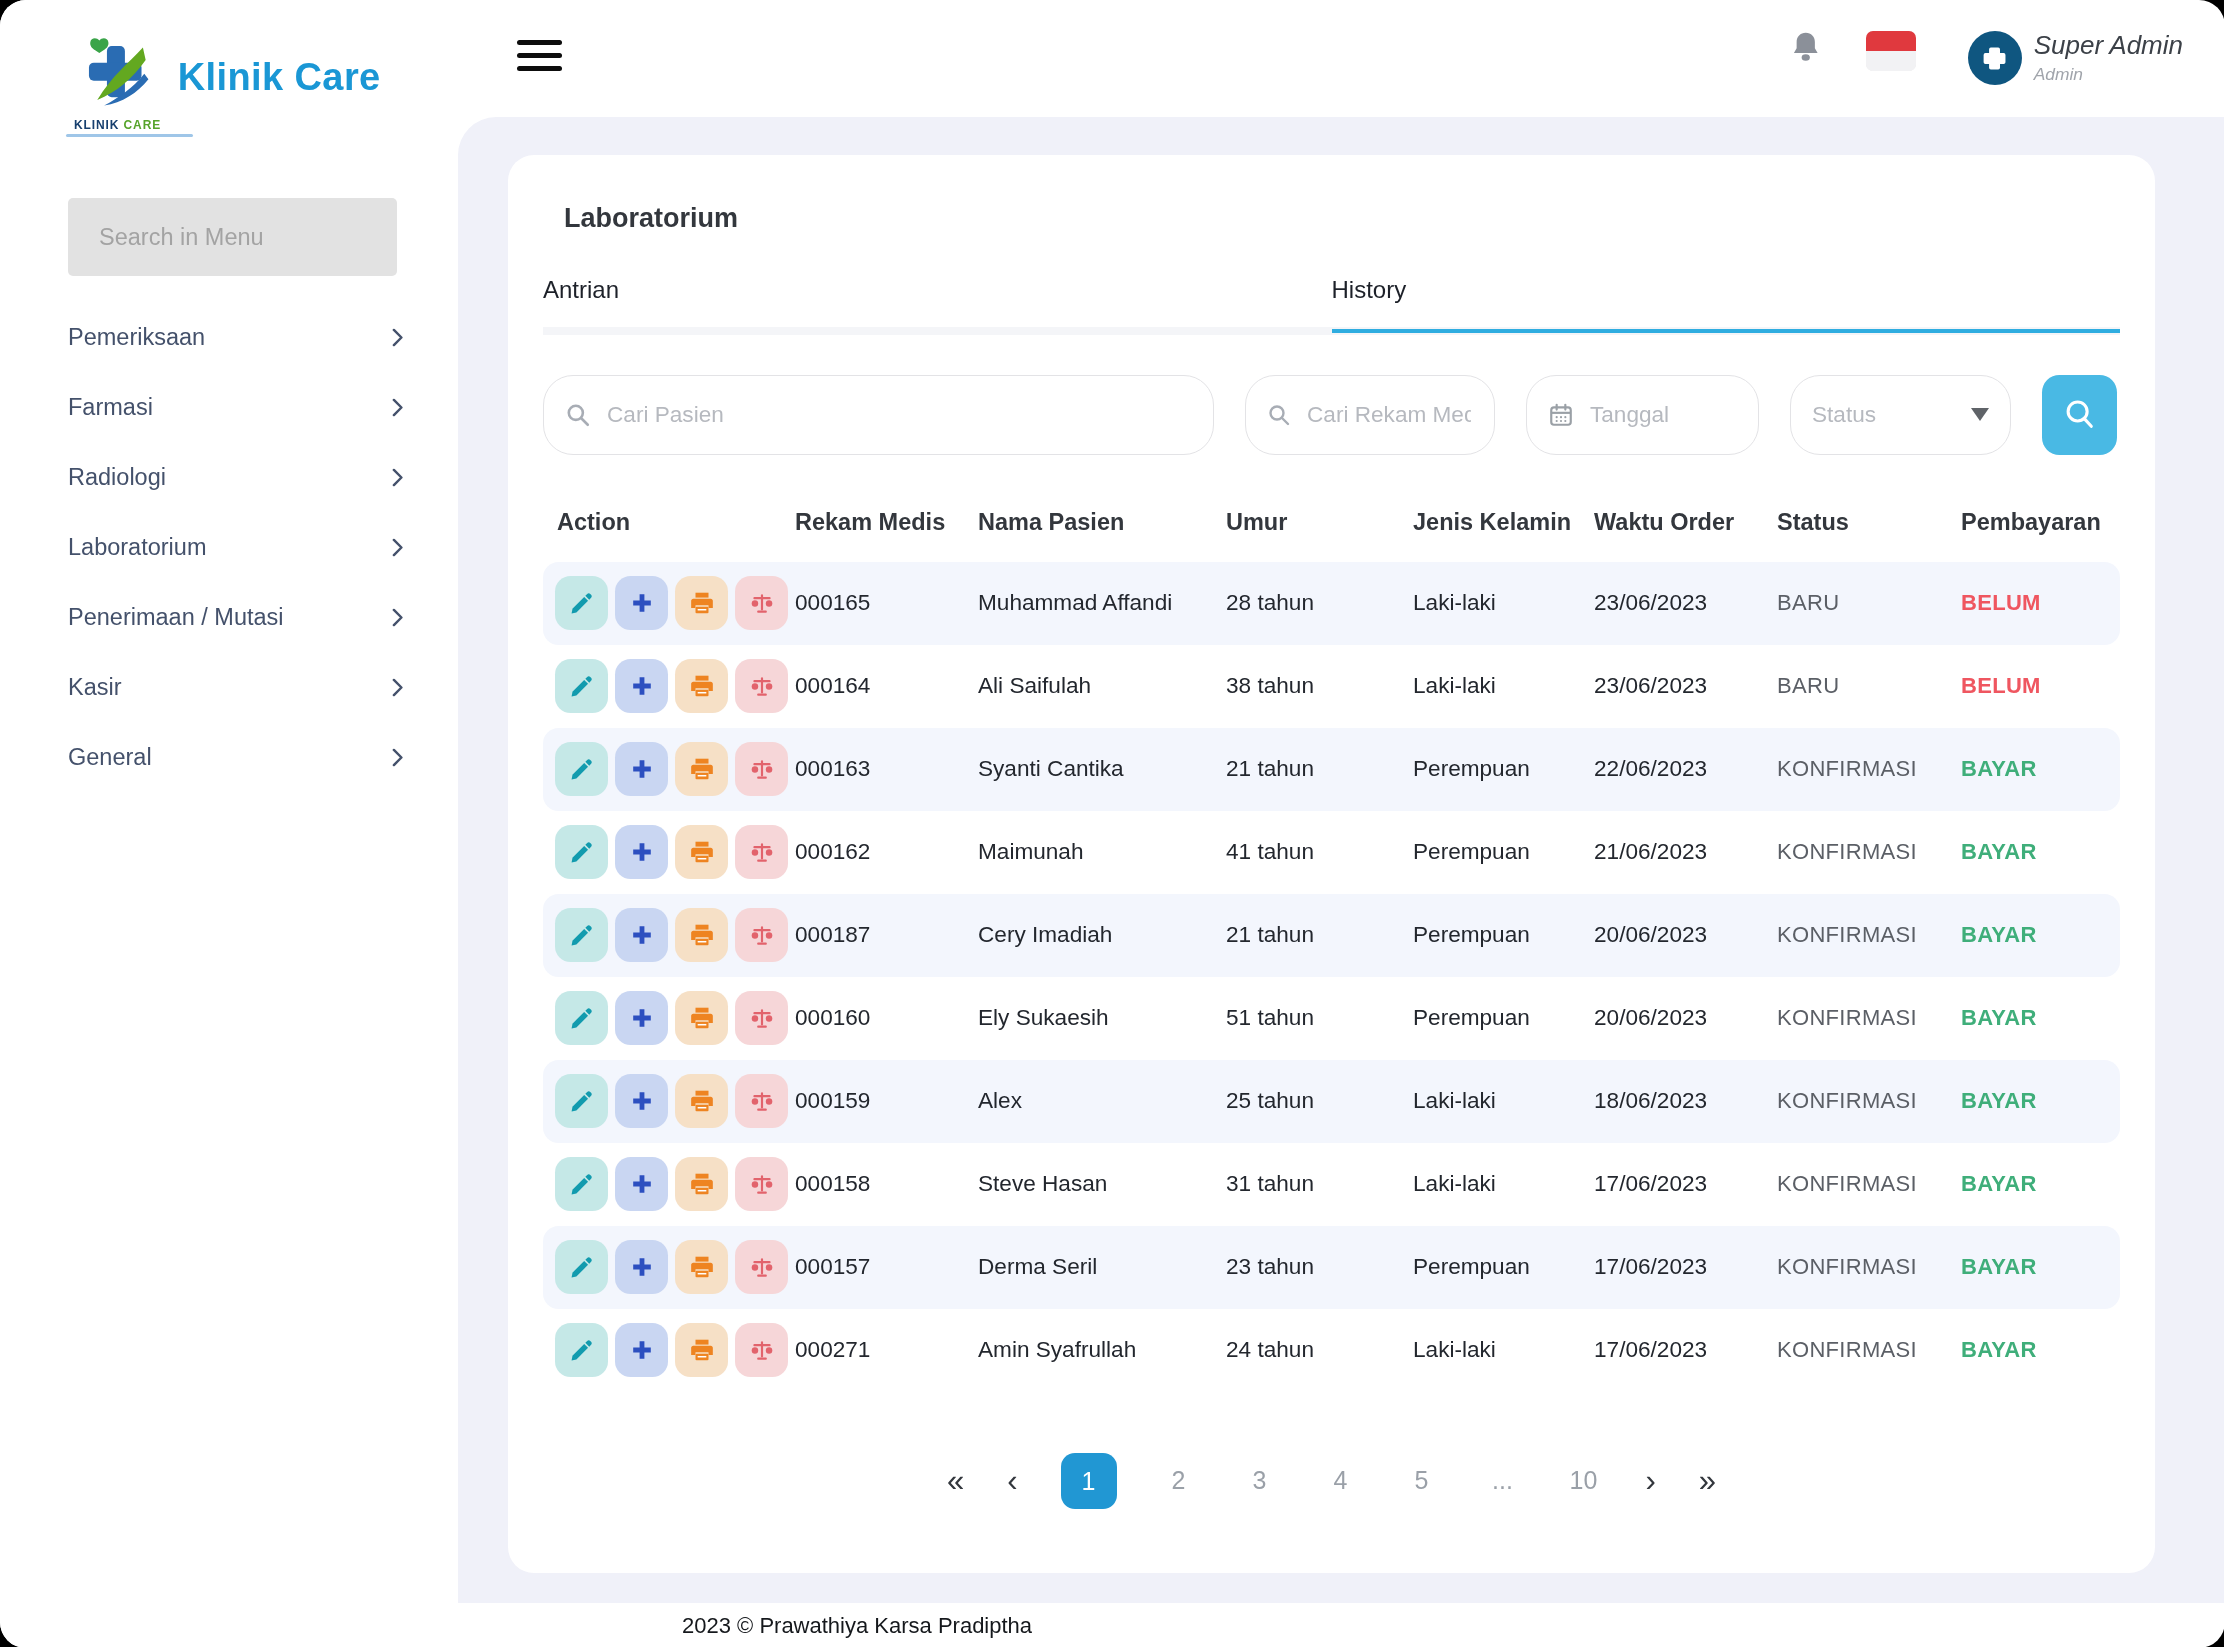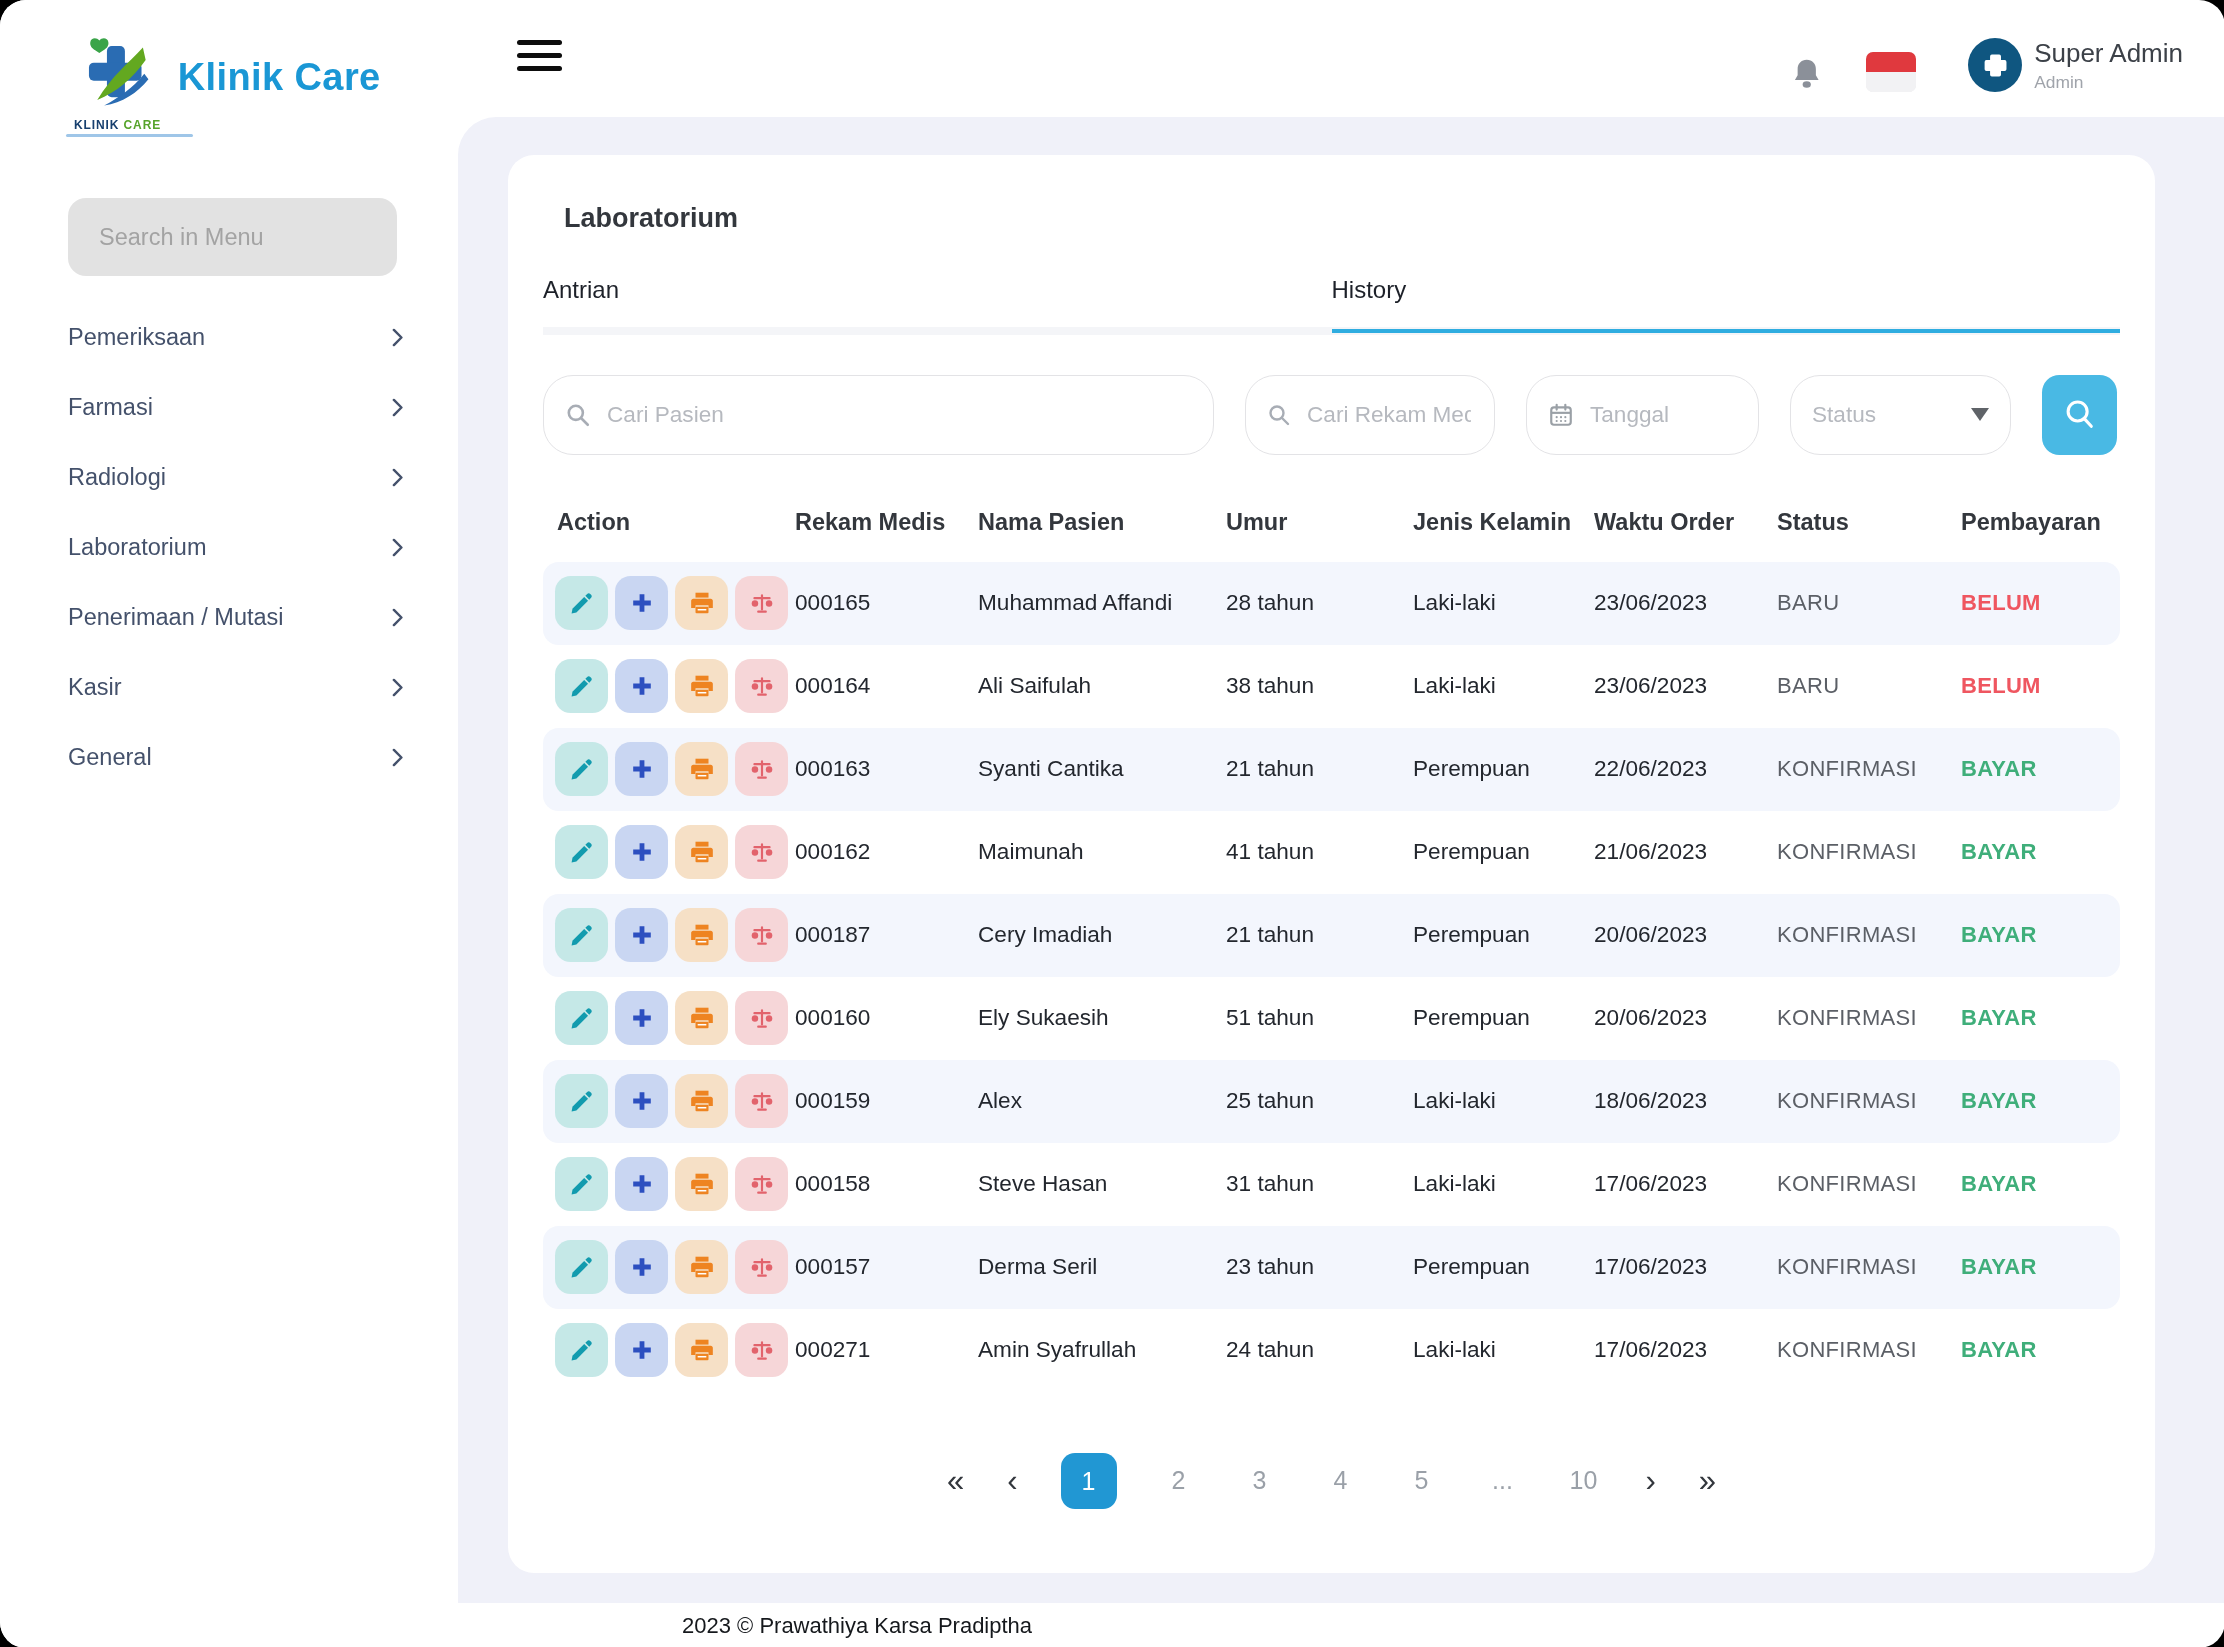--- a/index.html
+++ b/index.html
@@ -10,32 +10,32 @@
 
   
   .sidebar { position:absolute; left:0; top:0; width:458px; height:100%; background:#fff; z-index:5; }
   .logo { position:absolute; left:66px; top:35px; display:flex; align-items:flex-start; }
   .logo-icon-wrap { width:103px; text-align:center; }
   .logo-caption { font-size:12px; font-weight:700; letter-spacing:0.9px; color:#173f6e; white-space:nowrap; margin-top:-3.5px; }
   .logo-caption .green { color:#56a32a; }
   .logo-tagline { margin:2.6px auto 0; width:127px; height:2.6px; background:#9fc6e8; border-radius:1.7px; }
   .logo-title { font-size:38px; font-weight:700; color:#1a97d5; margin:21px 0 0 8.7px; letter-spacing:0.4px; }
 
-  .menu-search { position:absolute; left:68px; top:198px; width:329px; height:78px; background:#e2e2e2; border:none; outline:none; border-radius:18px; padding:0 31px; font-size:23.5px; color:#555; font-family:inherit; }
+  .menu-search { position:absolute; left:68px; top:198px; width:329px; height:78px; background:#e2e2e2; border:none; outline:none; border-radius:5px; padding:0 31px; font-size:23.5px; color:#555; font-family:inherit; }
   .menu-search::placeholder { color:#a3a3a3; }
 
   .menu { position:absolute; left:68px; top:302px; width:335px; }
   .menu-item { display:flex; justify-content:space-between; align-items:center; height:70px; font-size:23.5px; color:#44516b; cursor:pointer; }
 
   
   .hamburger { position:absolute; left:517px; top:40px; width:45px; cursor:pointer; z-index:6; }
   .hamburger .bar { height:5.2px; background:#0d0d0d; border-radius:2.6px; margin-bottom:7.8px; }
   .hamburger .bar:last-child { margin-bottom:0; }
 
-  .topbar-right { position:absolute; top:38px; right:42px; display:flex; align-items:flex-end; z-index:6; }
+  .topbar-right { position:absolute; top:31px; right:42px; display:flex; align-items:flex-start; z-index:6;font-style:italic; }
   .bell-wrap { margin-right:45px; cursor:pointer; }
   .flag { width:50px; height:40px; border-radius:7px; overflow:hidden; margin-right:52px; cursor:pointer; box-shadow:0 0 0 0.9px #ececec inset; }
   .flag .red { height:50%; background:#e0393e; }
   .flag .white { height:50%; background:#f2f2f4; }
   .avatar { width:54px; height:54px; border-radius:50%; background:#0f5680; display:flex; align-items:center; justify-content:center; margin-right:12px; cursor:pointer; }
   .user-block { line-height:1.15; cursor:pointer; }
   .user-name { font-size:26px; color:#3c4148; }
   .user-role { font-size:17.4px; color:#a0a4ab; margin-top:3.5px; }
 
   

